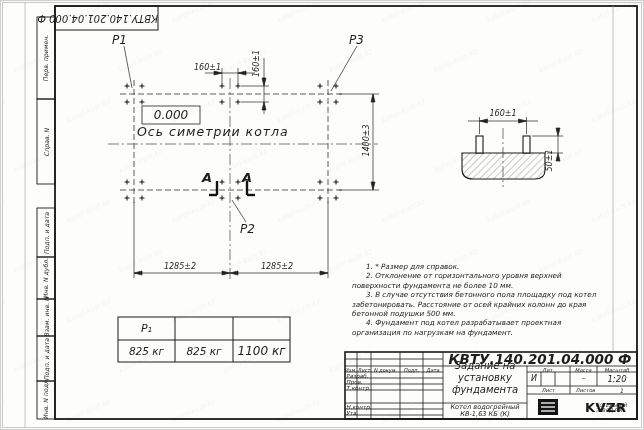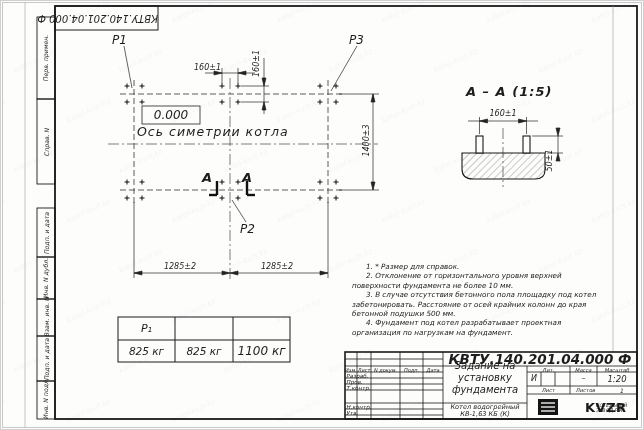--- a/index.html
+++ b/index.html
@@ -256,21 +256,20 @@
 
   <div class="t" style="left:194px;top:63px;font-size:8px;">160±1</div>
   <div class="t c rot90" style="left:241px;top:59px;width:30px;font-size:8px;">160±1</div>
   <div class="t c rot90" style="left:346px;top:136px;width:40px;font-size:8px;">1400±3</div>
   <div class="t c" style="left:152px;top:262px;width:56px;font-size:8px;">1285±2</div>
   <div class="t c" style="left:249px;top:262px;width:56px;font-size:8px;">1285±2</div>
 
   <div class="t" style="left:202px;top:170px;font-size:13px;font-weight:600;">А</div>
   <div class="t" style="left:242px;top:170px;font-size:13px;font-weight:600;">А</div>
 
-  <div class="t" style="left:466px;top:84px;font-size:13px;font-weight:600;letter-spacing:1px;">А – А (1:5)</div>
   <div class="t c" style="left:479px;top:109px;width:48px;font-size:8px;">160±1</div>
   <div class="t c rot90" style="left:534px;top:156px;width:30px;font-size:8px;">50±1</div>
 
   <div style="position:absolute;left:352px;top:262px;width:252px;font-size:7.2px;line-height:9.4px;font-style:italic;">
     <p class="note">1. * Размер для справок.</p>
     <p class="note">2. Отклонение от горизонтального уровня верхней поверхности фундамента не более 10 мм.</p>
     <p class="note">3. В случае отсутствия бетонного пола площадку под котел забетонировать. Расстояние от осей крайних колонн до края бетонной подушки 500 мм.</p>
     <p class="note">4. Фундамент под котел разрабатывает проектная организация по нагрузкам на фундамент.</p>
   </div>
 

